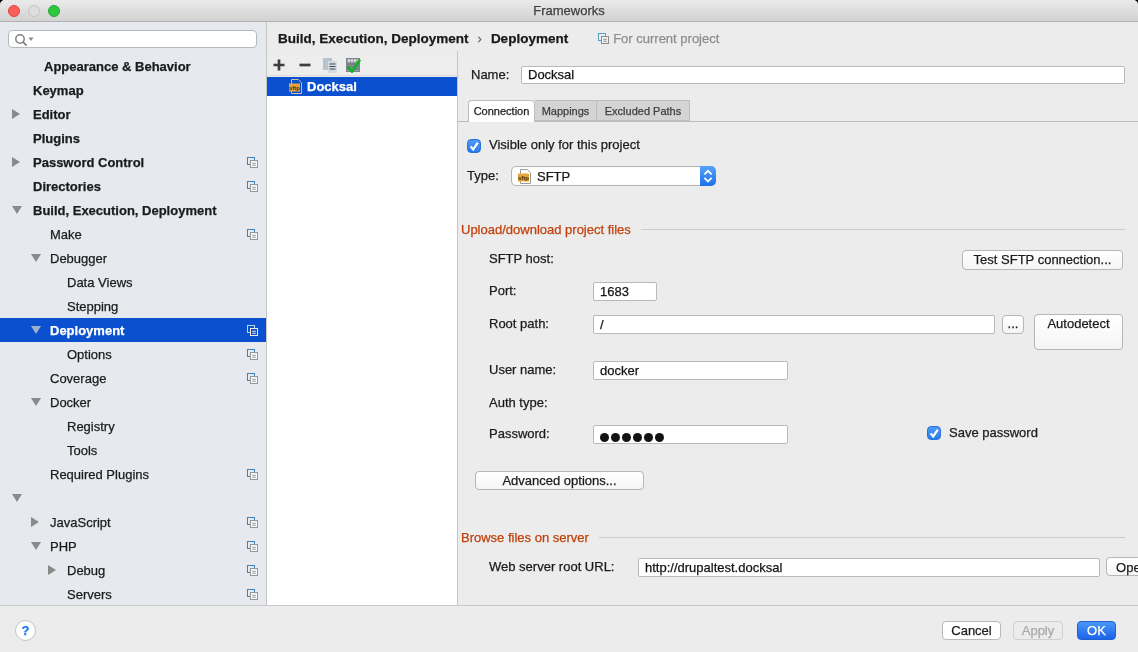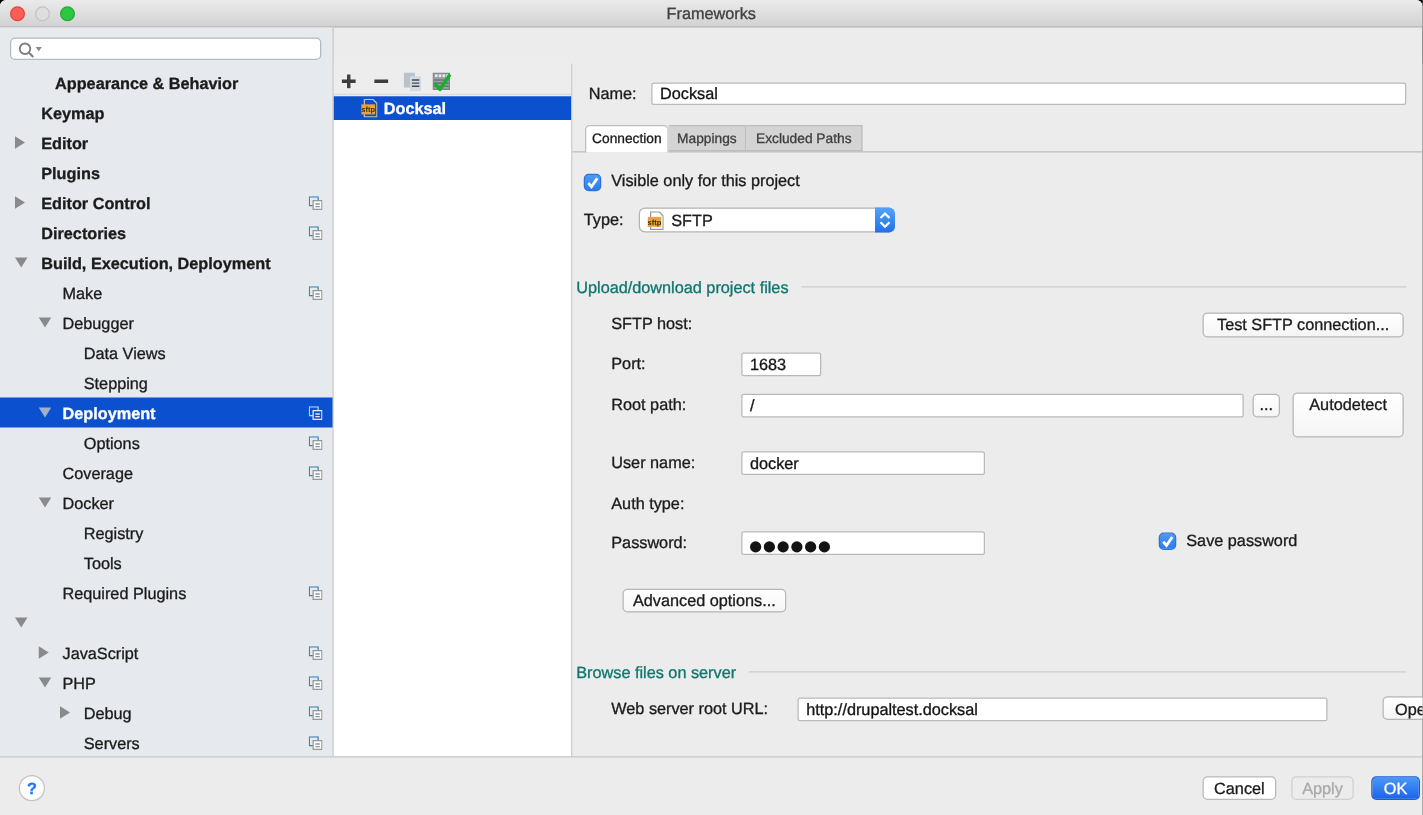--- a/index.html
+++ b/index.html
@@ -27,34 +27,34 @@
 
 #toolbar{position:absolute;left:267px;top:51px;width:190px;height:25px;background:#ededed;border-bottom:1px solid #dcdcdc;}
 #list{position:absolute;left:267px;top:77px;width:190px;height:528px;background:#fff;}
 #vline2{position:absolute;left:457px;top:51px;width:1px;height:554px;background:#c5c5c5;}
 #docksal{position:absolute;left:0px;top:0px;width:190px;height:19px;background:#0b50ce;color:#fff;font-weight:bold;line-height:19px;}
 
 #form{position:absolute;left:458px;top:51px;width:680px;height:554px;background:#ececec;}
 .lbl{position:absolute;height:16px;line-height:16px;white-space:nowrap;}
 .inp{position:absolute;background:#fff;border:1px solid #b9b9b9;border-radius:2px;font-size:13px;line-height:16px;padding:0 0 0 6px;color:#141414;white-space:nowrap;overflow:hidden;}
 .btn{position:absolute;background:linear-gradient(#ffffff,#f5f5f5);border:1px solid #b6b6b6;border-radius:4px;text-align:center;font-size:13px;color:#1b1b1b;}
-.sect{position:absolute;display:flex;align-items:center;white-space:nowrap;color:#0f766e;}
+.sect{position:absolute;display:flex;align-items:center;white-space:nowrap;color:#c2410c;}
 .sect .ln{flex:1;height:1px;background:#ccc;margin-left:10px;}
 .cb{position:absolute;width:14px;height:14px;border-radius:4px;background:linear-gradient(#4e9bf6,#2a7ceb);border:1px solid #2a72d8;}
 .combo{position:absolute;background:#fff;border:1px solid #b3b3b3;border-radius:5px;}
 .spin{position:absolute;right:-1px;top:-1px;width:16px;height:20px;border-radius:0 5px 5px 0;background:linear-gradient(#55a3f7,#1e71ea);}
 
 .tab{position:absolute;top:49px;height:21px;line-height:21px;text-align:center;font-size:11px;white-space:nowrap;}
 .tab.on{background:#fff;border:1px solid #bdbdbd;border-bottom:none;border-radius:4px 4px 0 0;height:22px;z-index:3;color:#1b1b1b;}
 .tab.off{background:#d4d4d4;border:1px solid #bdbdbd;border-left:none;color:#3e3e3e;}
 #tabline{position:absolute;left:458px;top:121px;width:680px;height:1px;background:#bdbdbd;z-index:1;}
 
 #foot{position:absolute;left:0;top:605px;width:1138px;height:47px;background:#ececec;border-top:1px solid #c8c8c8;}
 #help{position:absolute;left:15px;top:14px;width:21px;height:21px;border-radius:50%;background:#fff;border:1px solid #c2c2c2;text-align:center;line-height:20px;color:#1d79f2;font-weight:bold;font-size:13px;}
-.fbtn{position:absolute;top:15px;height:19px;line-height:18px;text-align:center;font-size:13px;border-radius:4px;margin-left:20px;}
+.fbtn{position:absolute;top:15px;height:19px;line-height:18px;text-align:center;font-size:13px;border-radius:4px;}
 #bcancel{left:942px;width:59px;background:#fff;border:1px solid #b9b9b9;color:#1b1b1b;}
 #bapply{left:1013px;width:50px;background:#ececec;border:1px solid #cfcfcf;color:#a9a9a9;}
 #bok{left:1077px;width:39px;background:linear-gradient(#4a97f8,#1c64e9);border:1px solid #1c5ed6;color:#fff;}
 .dot{display:inline-block;width:9px;height:9px;border-radius:50%;background:#131313;margin-right:2px;}
 </style></head>
 <body>
 <div id="win">
   <div id="tbar">
     <div class="title">Frameworks</div>
     <div class="tl" id="tl-r"></div>
@@ -79,21 +79,21 @@
       </div>
     <div class="trow" style="top:102px">
         <i class="arr" style="left:12px"></i>
         <span class="t b" style="left:33px">Editor</span>
       </div>
     <div class="trow" style="top:126px">
         <span class="t b" style="left:33px">Plugins</span>
       </div>
     <div class="trow" style="top:150px">
         <i class="arr" style="left:12px"></i>
-        <span class="t b" style="left:33px">Editor Control</span>
+        <span class="t b" style="left:33px">Password Control</span>
         <svg class="shic" width="11" height="11" viewBox="0 0 11 11">
           <rect x="0.5" y="0.5" width="7" height="7" fill="none" stroke="#3a85b5"></rect>
           <rect x="3.5" y="3.5" width="7" height="7" fill="#fafbfc" stroke="#979797"></rect>
           <path d="M5.3 6.2h3.5M5.3 8.3h3.5" stroke="#979797" stroke-width="1.1" fill="none"></path>
         </svg>
       </div>
     <div class="trow" style="top:174px">
         <span class="t b" style="left:33px">Directories</span>
         <svg class="shic" width="11" height="11" viewBox="0 0 11 11">
           <rect x="0.5" y="0.5" width="7" height="7" fill="none" stroke="#3a85b5"></rect>
@@ -198,20 +198,25 @@
       </div>
     <div class="trow" style="top:582px">
         <span class="t" style="left:67px">Servers</span>
         <svg class="shic" width="11" height="11" viewBox="0 0 11 11">
           <rect x="0.5" y="0.5" width="7" height="7" fill="none" stroke="#3a85b5"></rect>
           <rect x="3.5" y="3.5" width="7" height="7" fill="#fafbfc" stroke="#979797"></rect>
           <path d="M5.3 6.2h3.5M5.3 8.3h3.5" stroke="#979797" stroke-width="1.1" fill="none"></path>
         </svg>
       </div>
   </div>
+  <div id="crumbs"><span class="b" style="color:#1a1a1a;font-size:13.5px">Build, Execution, Deployment</span><span style="color:#666;padding:0 9px">›</span><span class="b" style="color:#1a1a1a;font-size:13.5px">Deployment</span><span style="padding-left:30px;position:relative;top:1px"><svg width="11" height="11" viewBox="0 0 11 11">
+          <rect x="0.5" y="0.5" width="7" height="7" fill="none" stroke="#57a0c8"></rect>
+          <rect x="3.5" y="3.5" width="7" height="7" fill="#f4f4f4" stroke="#8a8a8a"></rect>
+          <path d="M5.3 6.2h3.5M5.3 8.3h3.5" stroke="#8a8a8a" stroke-width="1.1" fill="none"></path>
+        </svg></span><span style="color:#8e8e8e;padding-left:4px">For current project</span></div>
   <div id="toolbar">
     <svg style="position:absolute;left:6px;top:8px" width="12" height="12" viewBox="0 0 12 12">
         <path d="M6 0.5v11M0.5 6h11" stroke="#3d3d3d" stroke-width="2.7"></path>
       </svg>
     <svg style="position:absolute;left:32px;top:8px" width="12" height="12" viewBox="0 0 12 12">
         <path d="M0.5 6h11" stroke="#3d3d3d" stroke-width="2.7"></path>
       </svg>
     <svg style="position:absolute;left:56px;top:7px" width="14" height="15" viewBox="0 0 14 15">
         <rect x="0" y="0" width="9" height="12" fill="#b6c3cd"></rect>
         <rect x="5" y="3" width="9" height="12" fill="#d3dbe1"></rect>
@@ -281,27 +286,27 @@
     <div class="lbl" style="left:31px;top:375px">Password:</div>
     <div class="inp" style="left:135px;top:374px;width:195px;height:19px">
         <span style="position:absolute;left:6px;top:4px"><i class="dot"></i><i class="dot"></i><i class="dot"></i><i class="dot"></i><i class="dot"></i><i class="dot"></i></span>
       </div>
     <div class="cb" style="left:469px;top:375px">
         <svg width="12" height="12" viewBox="0 0 12 12" style="position:absolute;left:0;top:0">
           <path d="M2.6 6.4l2.6 3L9.8 2.6" stroke="#fff" stroke-width="2.2" fill="none"></path>
         </svg>
       </div>
     <div class="lbl" style="left:491px;top:374px">Save password</div>
-    <div class="btn" style="left:40px;top:420px;width:131px;height:19px;line-height:17px">Advanced options...</div>
+    <div class="btn" style="left:17px;top:420px;width:169px;height:19px;line-height:17px">Advanced options...</div>
     <div class="sect" style="left:3px;top:478px;width:664px;height:16px">
         <span>Browse files on server</span>
         <span class="ln"></span>
       </div>
     <div class="lbl" style="left:31px;top:508px">Web server root URL:</div>
-    <div class="inp" style="left:180px;top:507px;width:424px;height:19px;line-height:17px">http://drupaltest.docksal</div>
+    <div class="inp" style="left:180px;top:507px;width:462px;height:19px;line-height:17px">http://drupaltest.docksal</div>
     <div class="btn" style="left:648px;top:506px;width:52px;height:19px;line-height:19px">Open</div>
   </div>
   <div id="tabline"></div>
   <div id="foot">
     <div id="help">?</div>
     <div class="fbtn" id="bcancel">Cancel</div>
     <div class="fbtn" id="bapply">Apply</div>
     <div class="fbtn" id="bok">OK</div>
   </div>
 </div>

